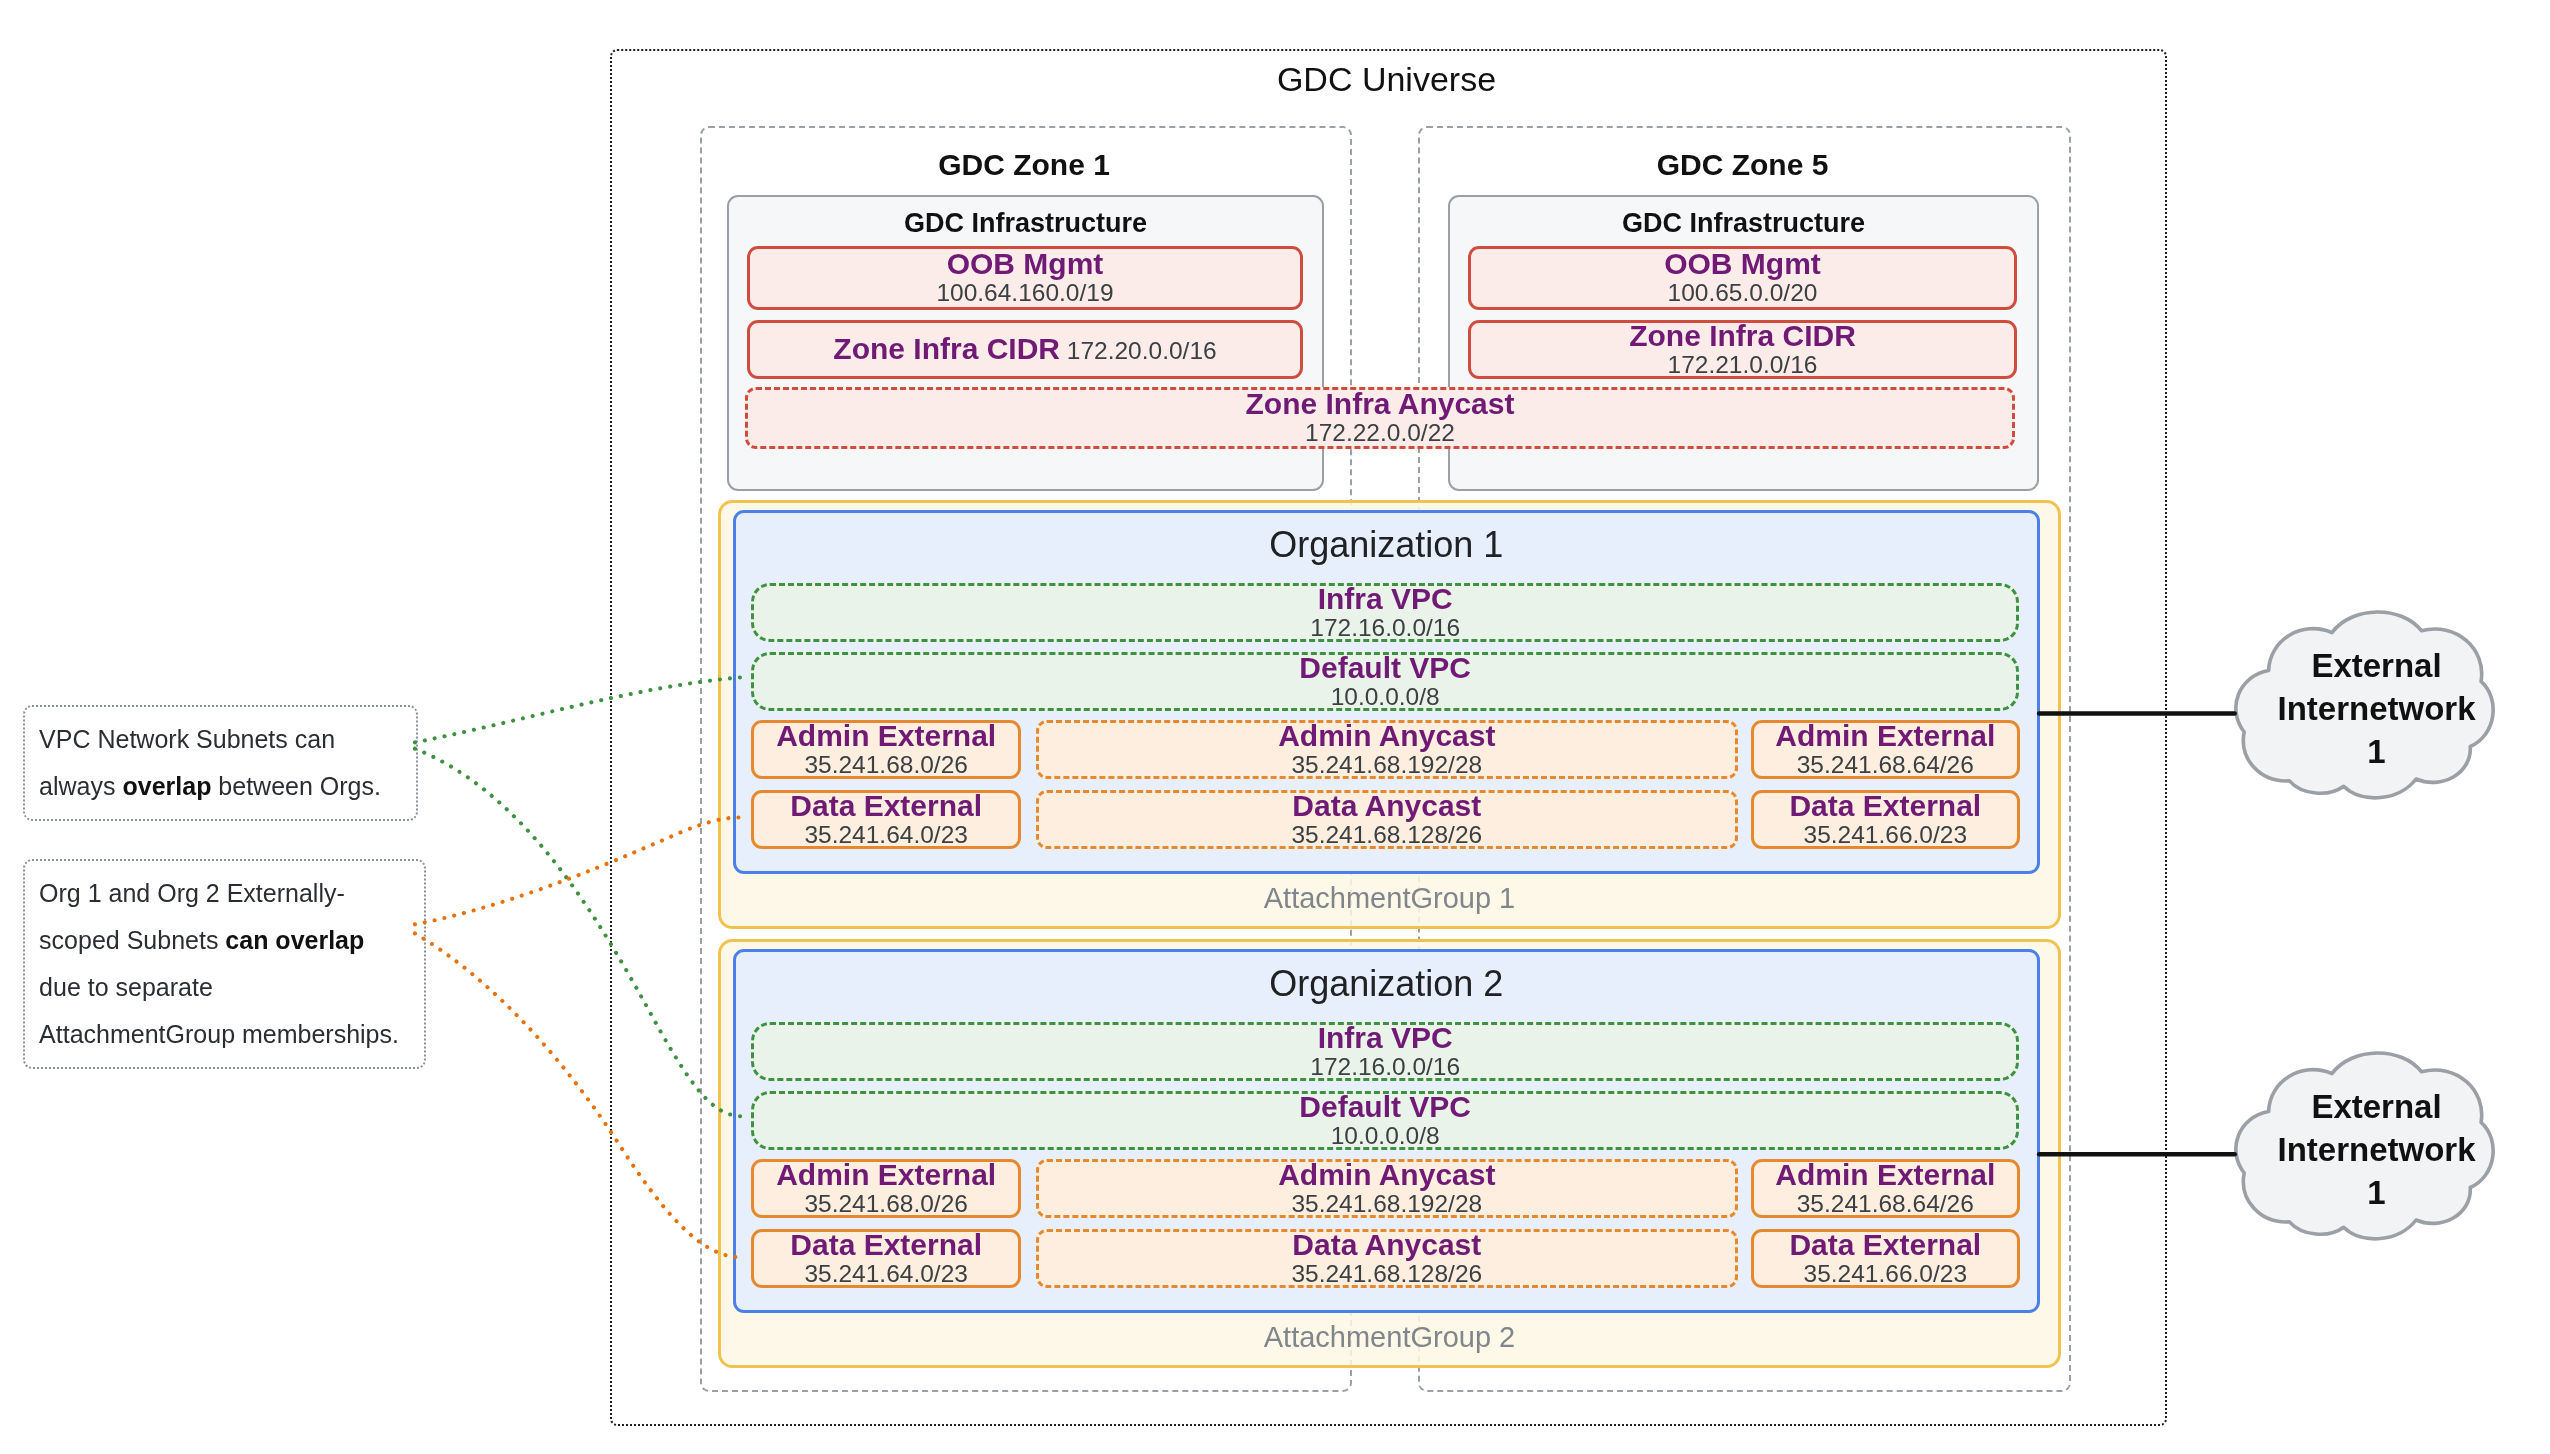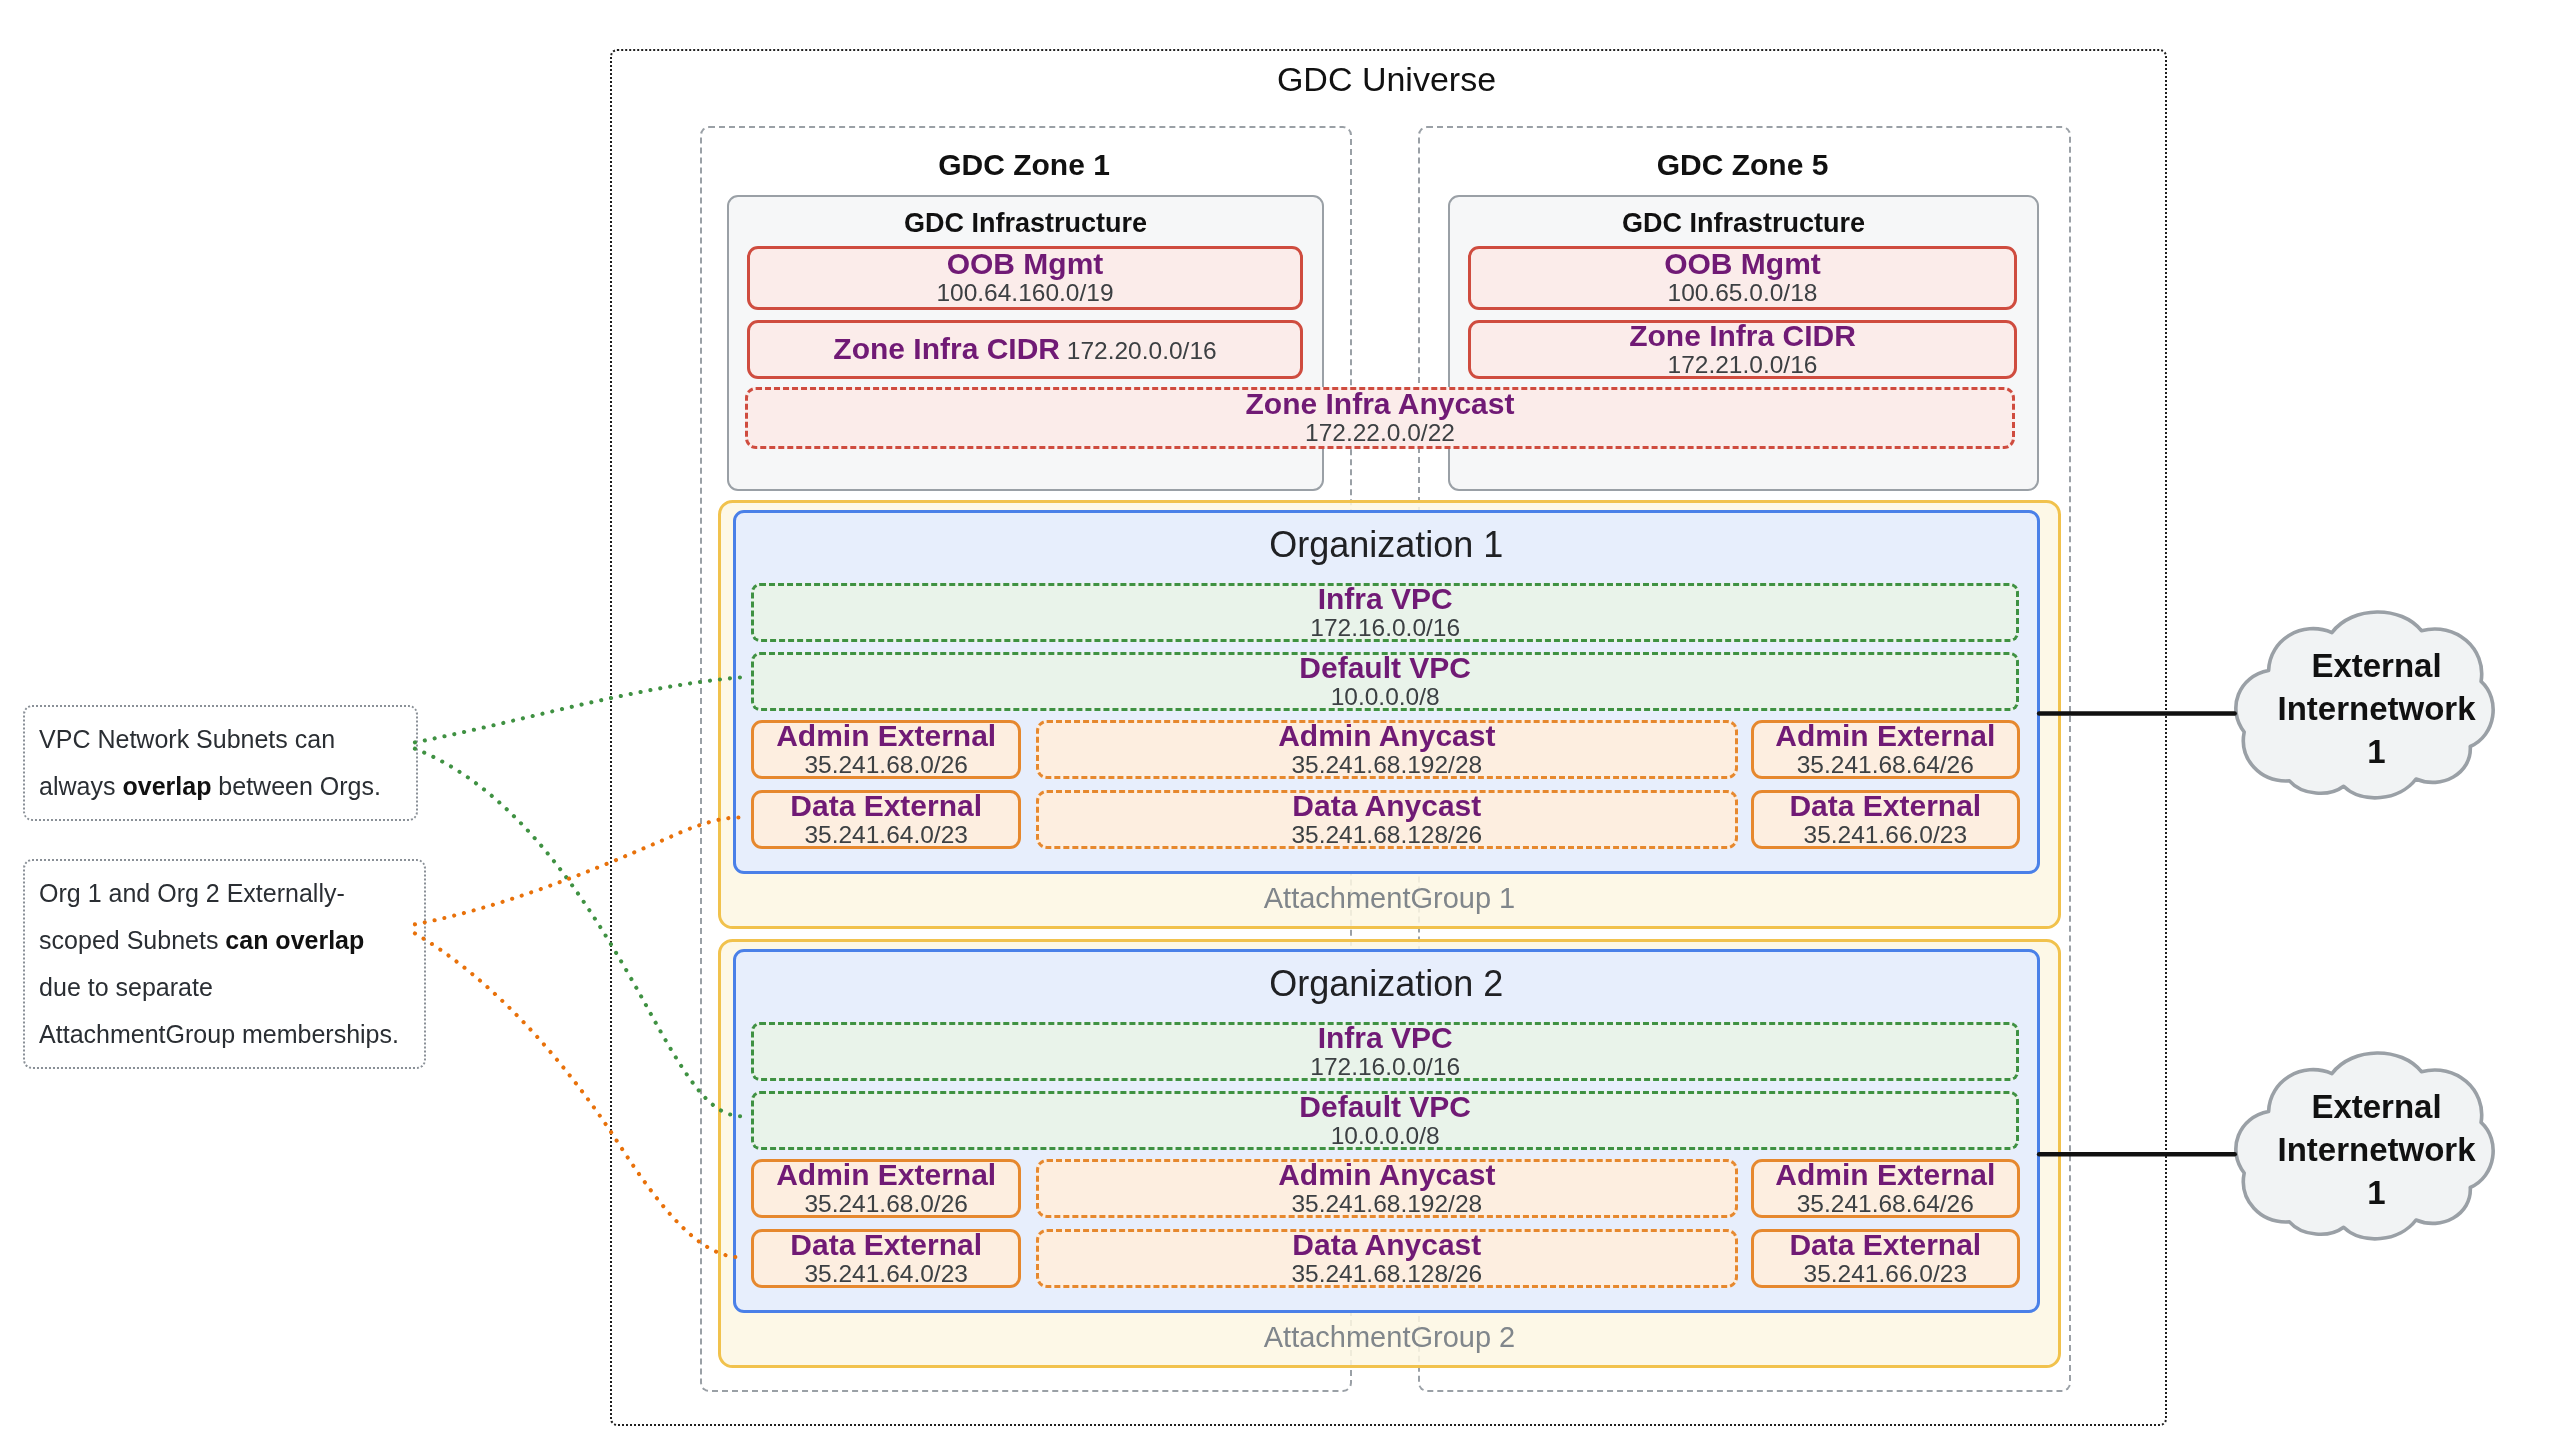--- a/index.html
+++ b/index.html
@@ -21,21 +21,21 @@
           display:flex;flex-direction:column;align-items:center;justify-content:center;line-height:29px;}
   .redbox.dashed{border-style:dashed;}
   .boxlabel{font-size:30px;font-weight:bold;color:#701a75;white-space:nowrap;}
   .boxvalue{font-size:24.5px;color:#3c4043;white-space:nowrap;}
   .inlineline{font-size:24.5px;white-space:nowrap;}
   
   .ag{background:rgba(253,247,227,0.86);border:3.6px solid #f1c24d;border-radius:14.5px;}
   .ag-label{left:0;right:0;bottom:11px;text-align:center;font-size:29px;color:#80868b;}
   .org{background:#e7eefc;border:3.6px solid #4a80e8;border-radius:11px;}
   .org-title{left:0;right:0;top:11px;text-align:center;font-size:36px;color:#202124;}
-  .greenbox{background:#e9f3ea;border:3.6px dashed #3f9142;border-radius:9px;
+  .greenbox{background:#e9f3ea;border:3.6px dashed #3f9142;border-radius:19px;
             display:flex;flex-direction:column;align-items:center;justify-content:center;line-height:29px;}
   .orangebox{background:#fdeee0;border:3.6px solid #e6882e;border-radius:11px;
              display:flex;flex-direction:column;align-items:center;justify-content:center;line-height:29px;}
   .orangebox.dashed{border-style:dashed;background:#fdeee0;}
   
   .note{border:2.7px dotted #8a9097;border-radius:9px;padding:9px 14.5px;
         font-size:25px;line-height:47px;color:#2a2e33;background:#ffffff;}
   .note b{color:#111;}
   
   .cloud-label{position:absolute;left:0;right:0;top:0;bottom:0;display:flex;align-items:center;justify-content:center;
@@ -66,21 +66,21 @@
     </div>
     <div class="abs redbox" style="left:18px;top:123px;width:550px;height:53px;">
       <span class="inlineline"><b class="boxlabel">Zone Infra CIDR</b> <span class="boxvalue">172.20.0.0/16</span></span>
     </div>
   </div>
 
   <div class="abs infra" style="left:1448px;top:195px;width:587px;height:292px;">
     <div class="abs infra-title">GDC Infrastructure</div>
     <div class="abs redbox" style="left:18px;top:49px;width:543px;height:58px;">
       <span class="boxlabel">OOB Mgmt</span>
-      <span class="boxvalue">100.65.0.0/18</span>
+      <span class="boxvalue">100.65.0.0/20</span>
     </div>
     <div class="abs redbox" style="left:18px;top:123px;width:543px;height:53px;">
       <span class="boxlabel">Zone Infra CIDR</span>
       <span class="boxvalue">172.21.0.0/16</span>
     </div>
   </div>
 
   <div class="abs redbox dashed" style="left:745px;top:387px;width:1264px;height:56px;z-index:5;">
     <span class="boxlabel">Zone Infra Anycast</span>
     <span class="boxvalue">172.22.0.0/22</span>

